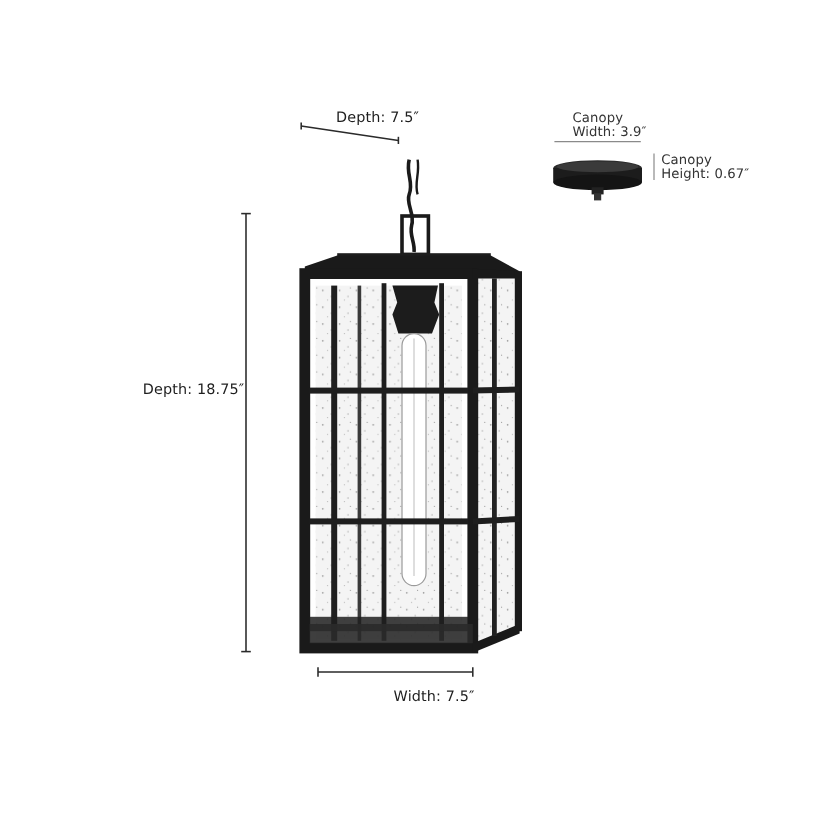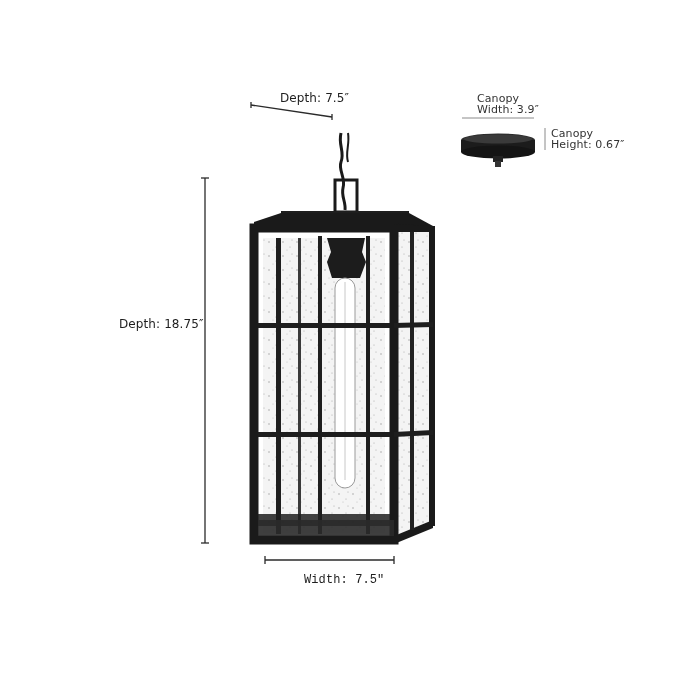--- a/index.html
+++ b/index.html
@@ -14,21 +14,21 @@
 <div class="label" style="left:280px; top:91px;">
   <span>Depth:</span>
   <span>7.5″</span>
 </div>
 
 <div class="label" style="left:119px; top:317px;">
   <span>Depth:</span>
   <span>18.75″</span>
 </div>
 
-<div class="label" style="left:304px; top:573px;font-family:Liberation Mono, monospace;">
+<div class="label" style="left:328px; top:573px;">
   <span>Width:</span>
   <span>7.5″</span>
 </div>
 
 <div class="label small" style="left:477px; top:93px;">
   <div>Canopy</div>
   <div>Width: 3.9″</div>
 </div>
 
 <div class="label small" style="left:551px; top:128px;">

